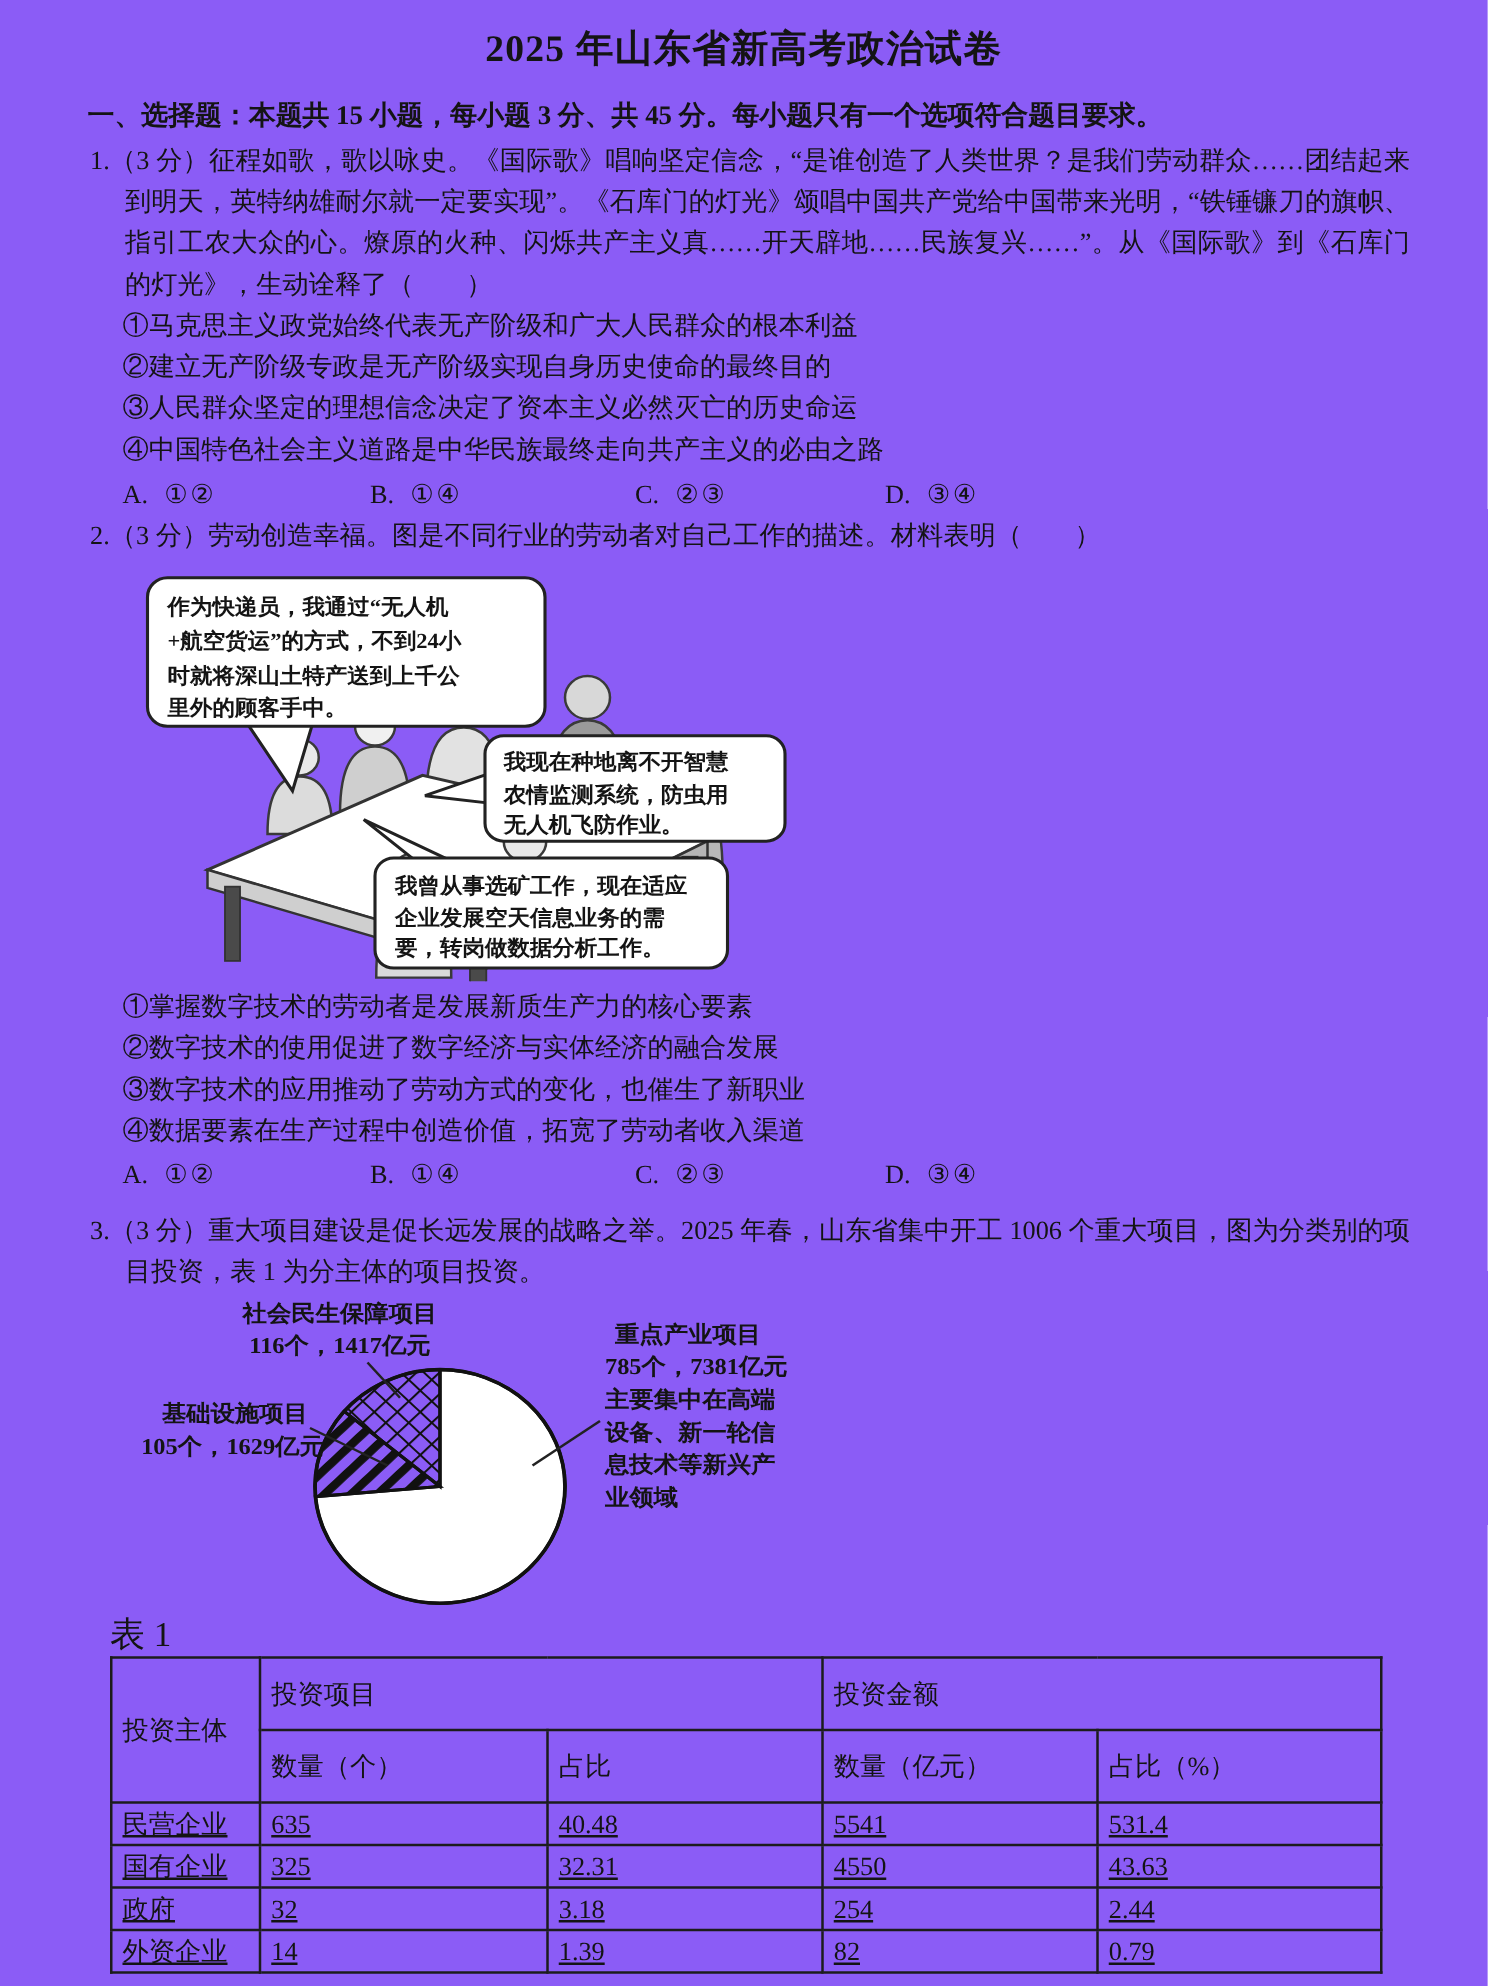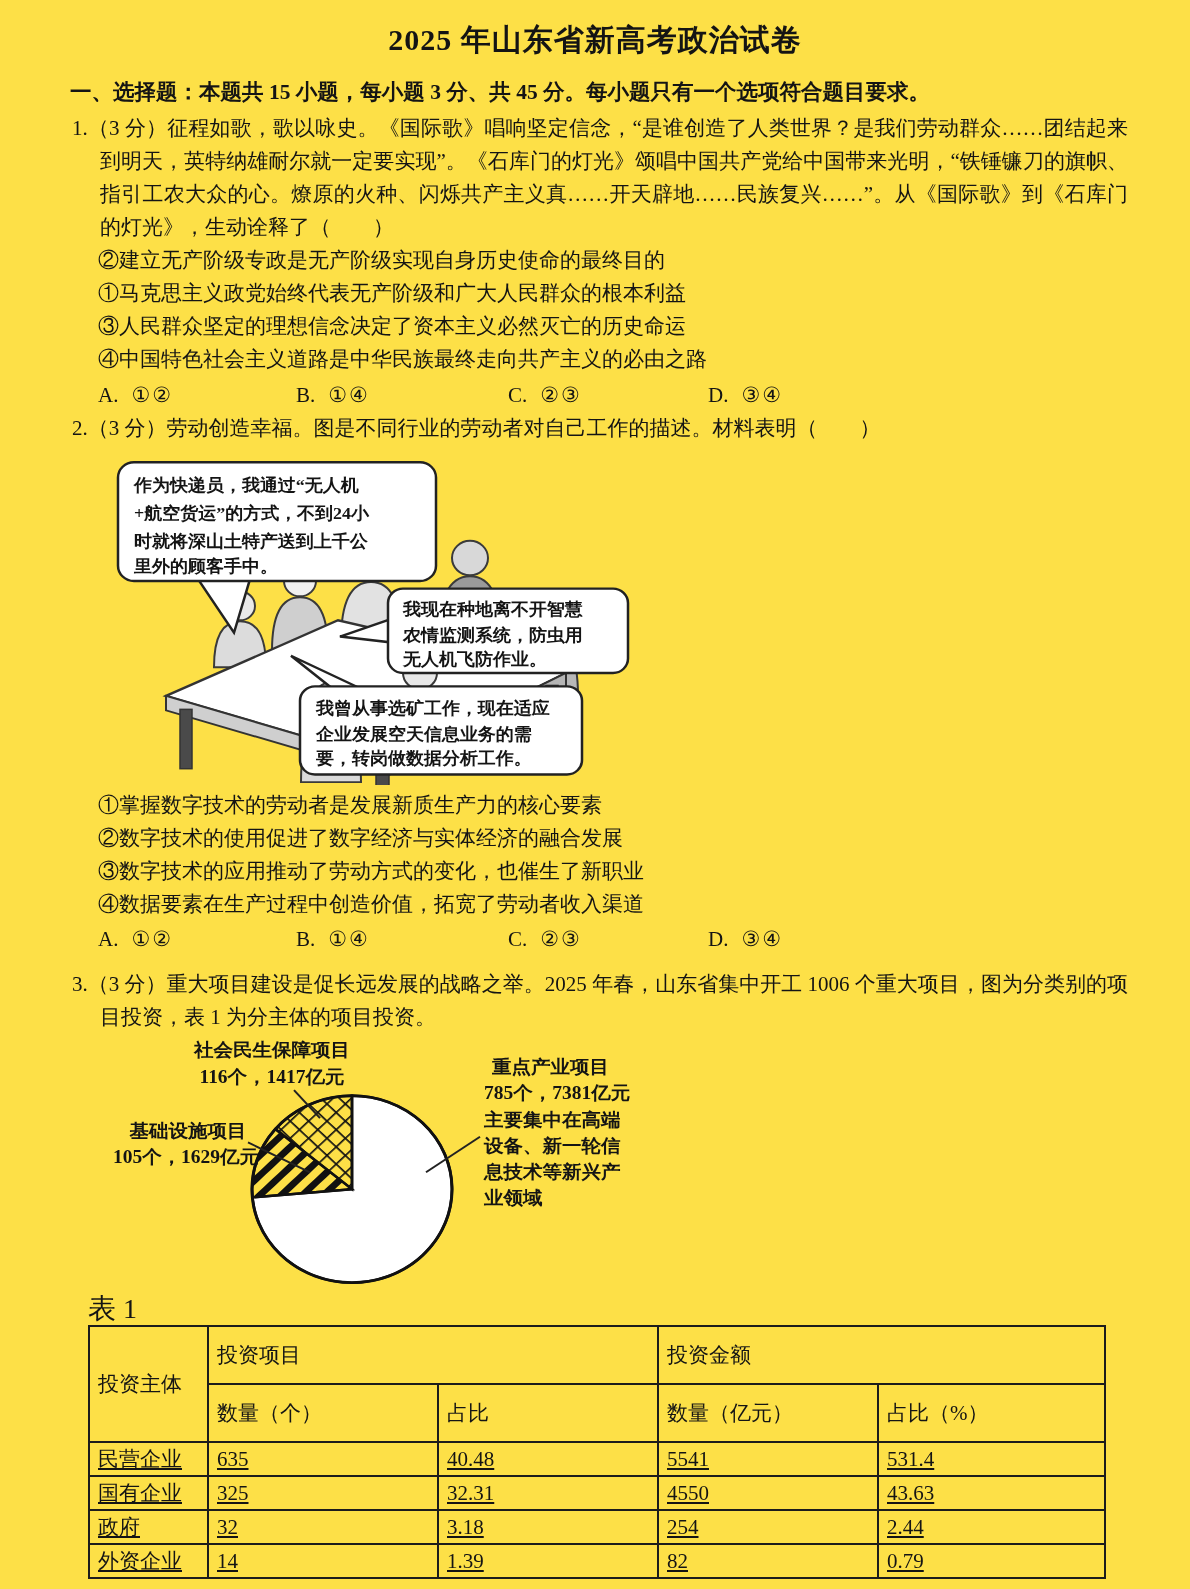--- a/index.html
+++ b/index.html
@@ -2,21 +2,21 @@
 <html><head>
 <meta charset="utf-8">
 <style>
   * { margin:0; padding:0; box-sizing:border-box; }
   html,body { background:#ffffff; }
   body {
     width:1190px; height:1589px; overflow:hidden; position:relative;
     font-family:"Liberation Serif","DejaVu Serif",serif;
     color:#141414;
   }
-  .page { width:1190px; height:1589px; background:#fde047; }
+  .page { width:1190px; height:1589px; background:#8b5cf6; }
 
   .title {
     text-align:center; font-size:30px; font-weight:bold;
     padding-top:20px; line-height:40px; letter-spacing:1px;
   }
   .section-heading {
     font-weight:bold; font-size:21.5px; line-height:30px;
     margin:17px 60px 0 70px;
   }
   .stem {
@@ -60,22 +60,22 @@
 <body>
 
 <div class="page">
 
   <h1 class="title">2025 年山东省新高考政治试卷</h1>
 
   <div class="section-heading">一、选择题：本题共 15 小题，每小题 3 分、共 45 分。每小题只有一个选项符合题目要求。</div>
 
   <p class="stem">1.（3 分）征程如歌，歌以咏史。《国际歌》唱响坚定信念，“是谁创造了人类世界？是我们劳动群众……团结起来到明天，英特纳雄耐尔就一定要实现”。《石库门的灯光》颂唱中国共产党给中国带来光明，“铁锤镰刀的旗帜、指引工农大众的心。燎原的火种、闪烁共产主义真……开天辟地……民族复兴……”。从《国际歌》到《石库门的灯光》，生动诠释了（　　）</p>
   <div class="statements">
+    <div>①马克思主义政党始终代表无产阶级和广大人民群众的根本利益</div>
     <div>②建立无产阶级专政是无产阶级实现自身历史使命的最终目的</div>
-    <div>①马克思主义政党始终代表无产阶级和广大人民群众的根本利益</div>
     <div>③人民群众坚定的理想信念决定了资本主义必然灭亡的历史命运</div>
     <div>④中国特色社会主义道路是中华民族最终走向共产主义的必由之路</div>
   </div>
   <div class="choices">
     <span class="choice w1">
         <span>A.</span>
         <span class="c-val">①②</span>
       </span>
     <span class="choice w2">
         <span>B.</span>

